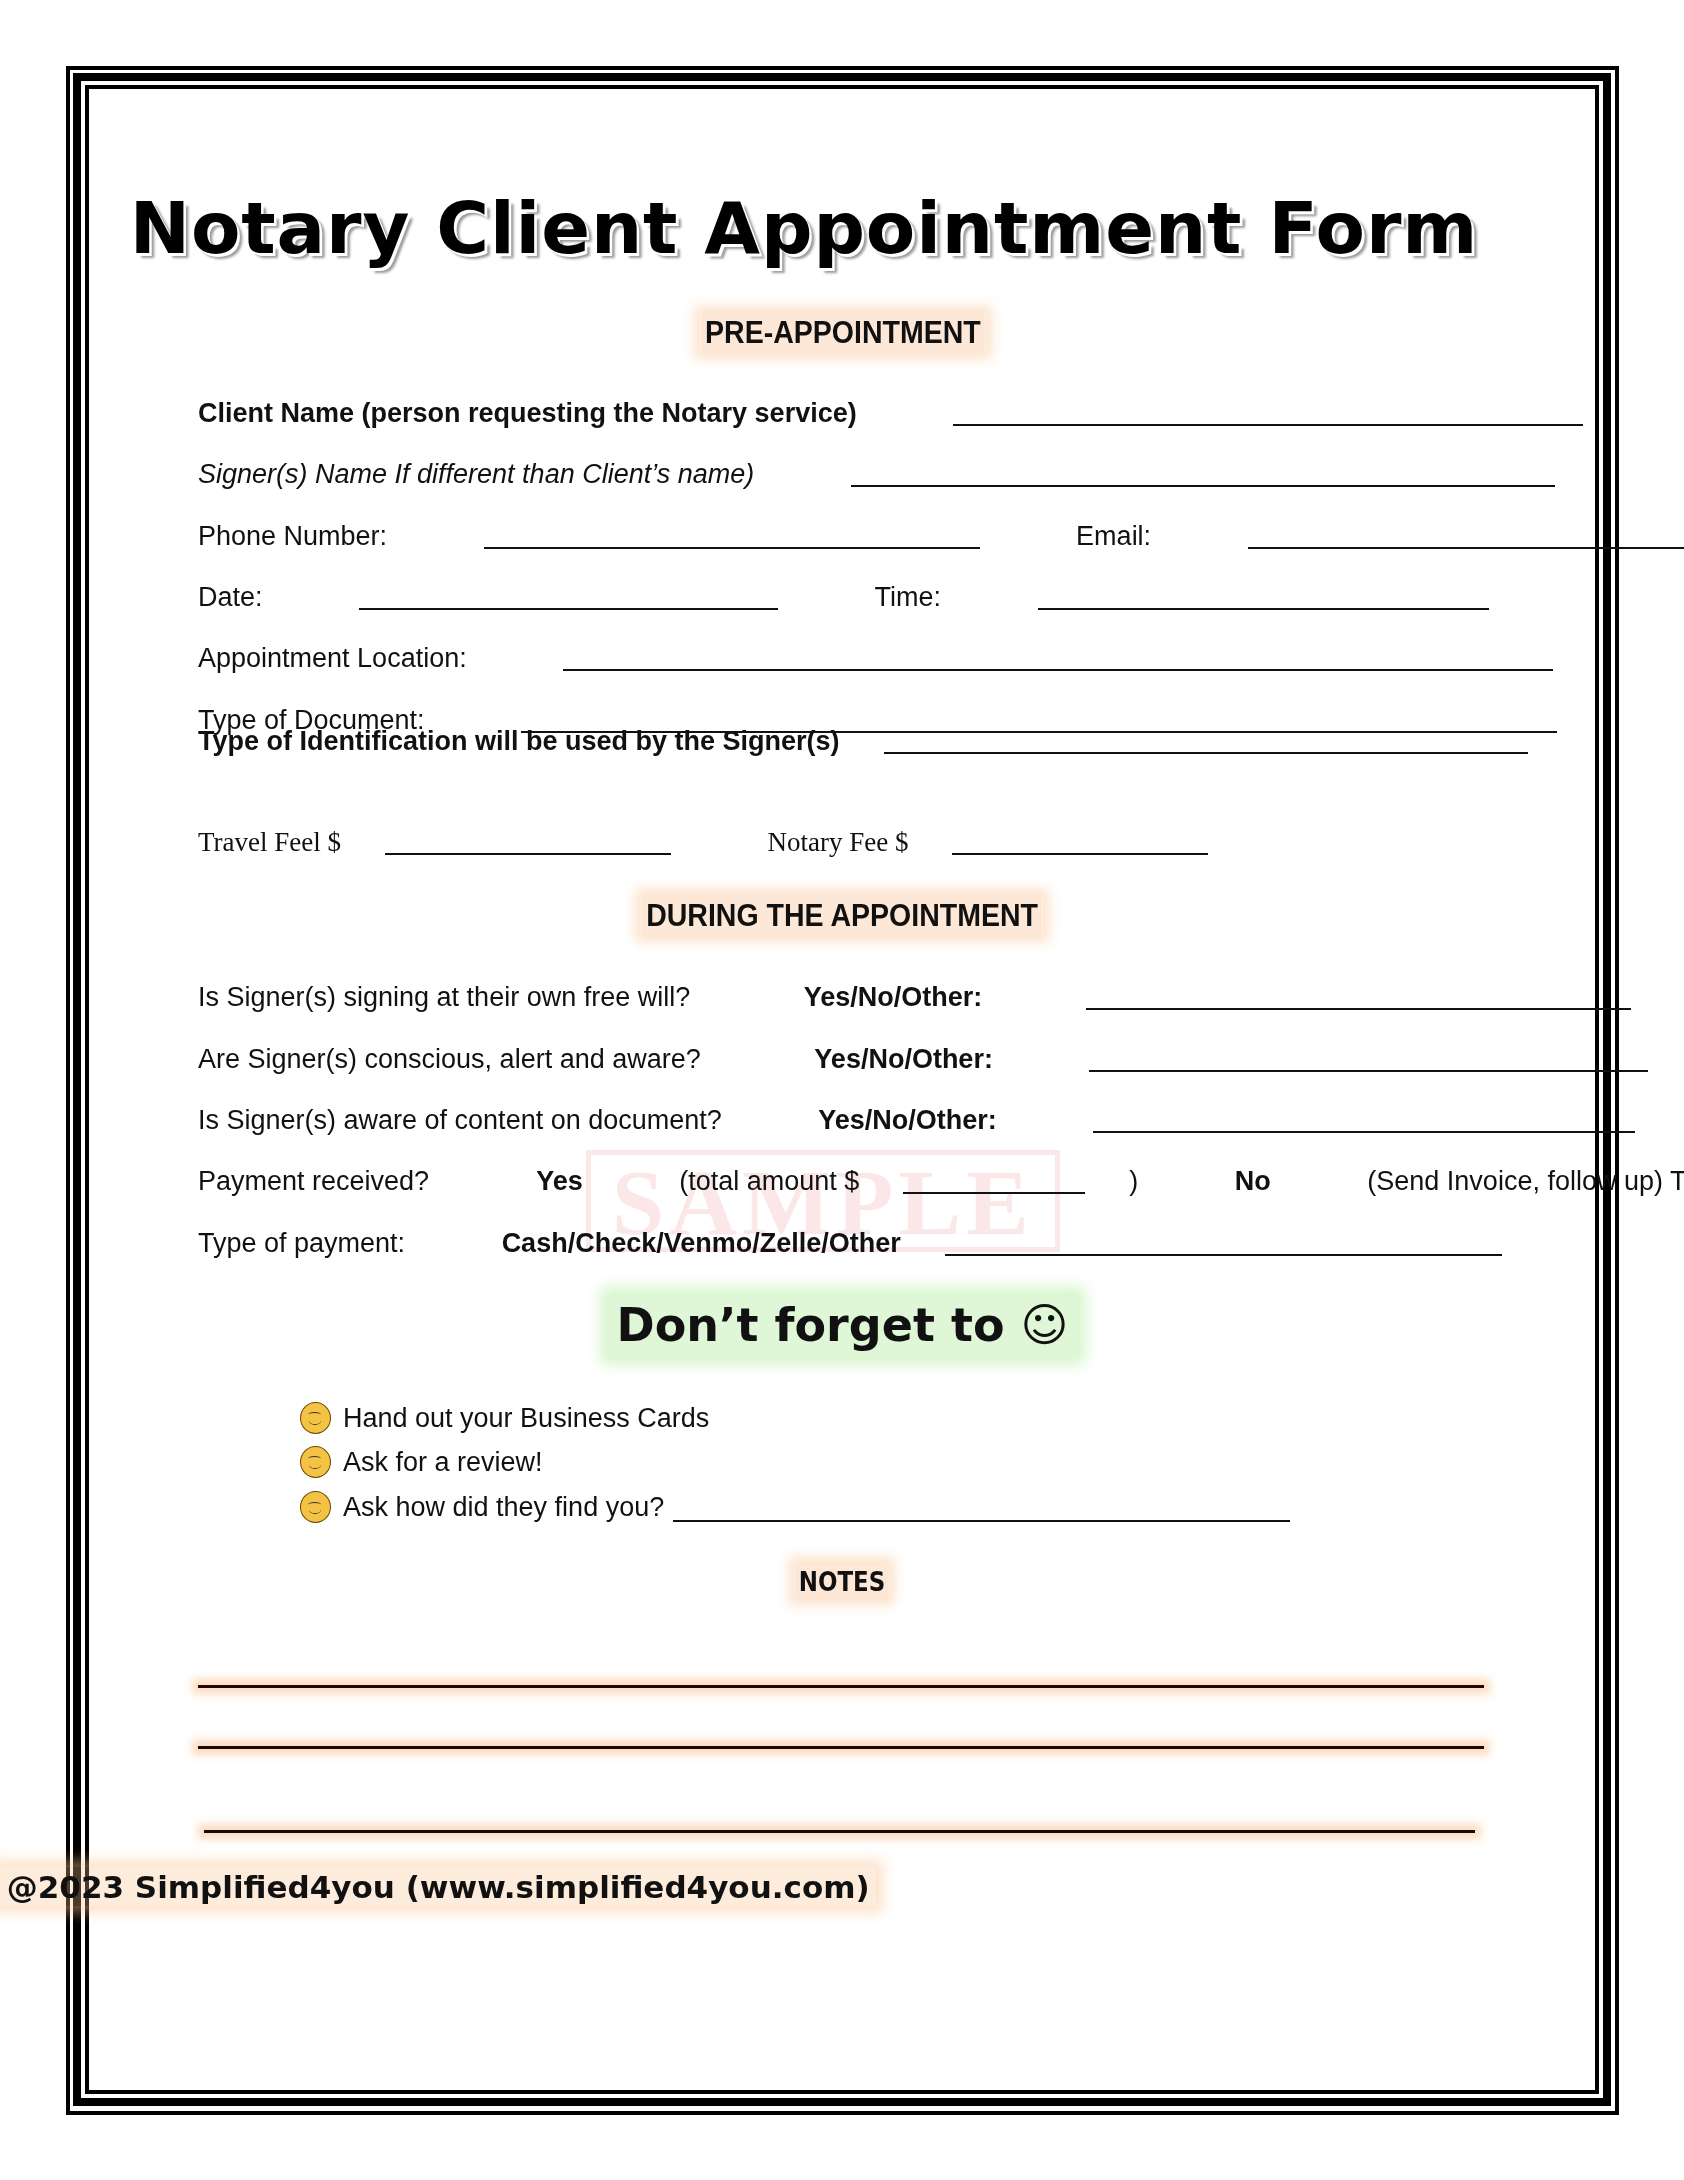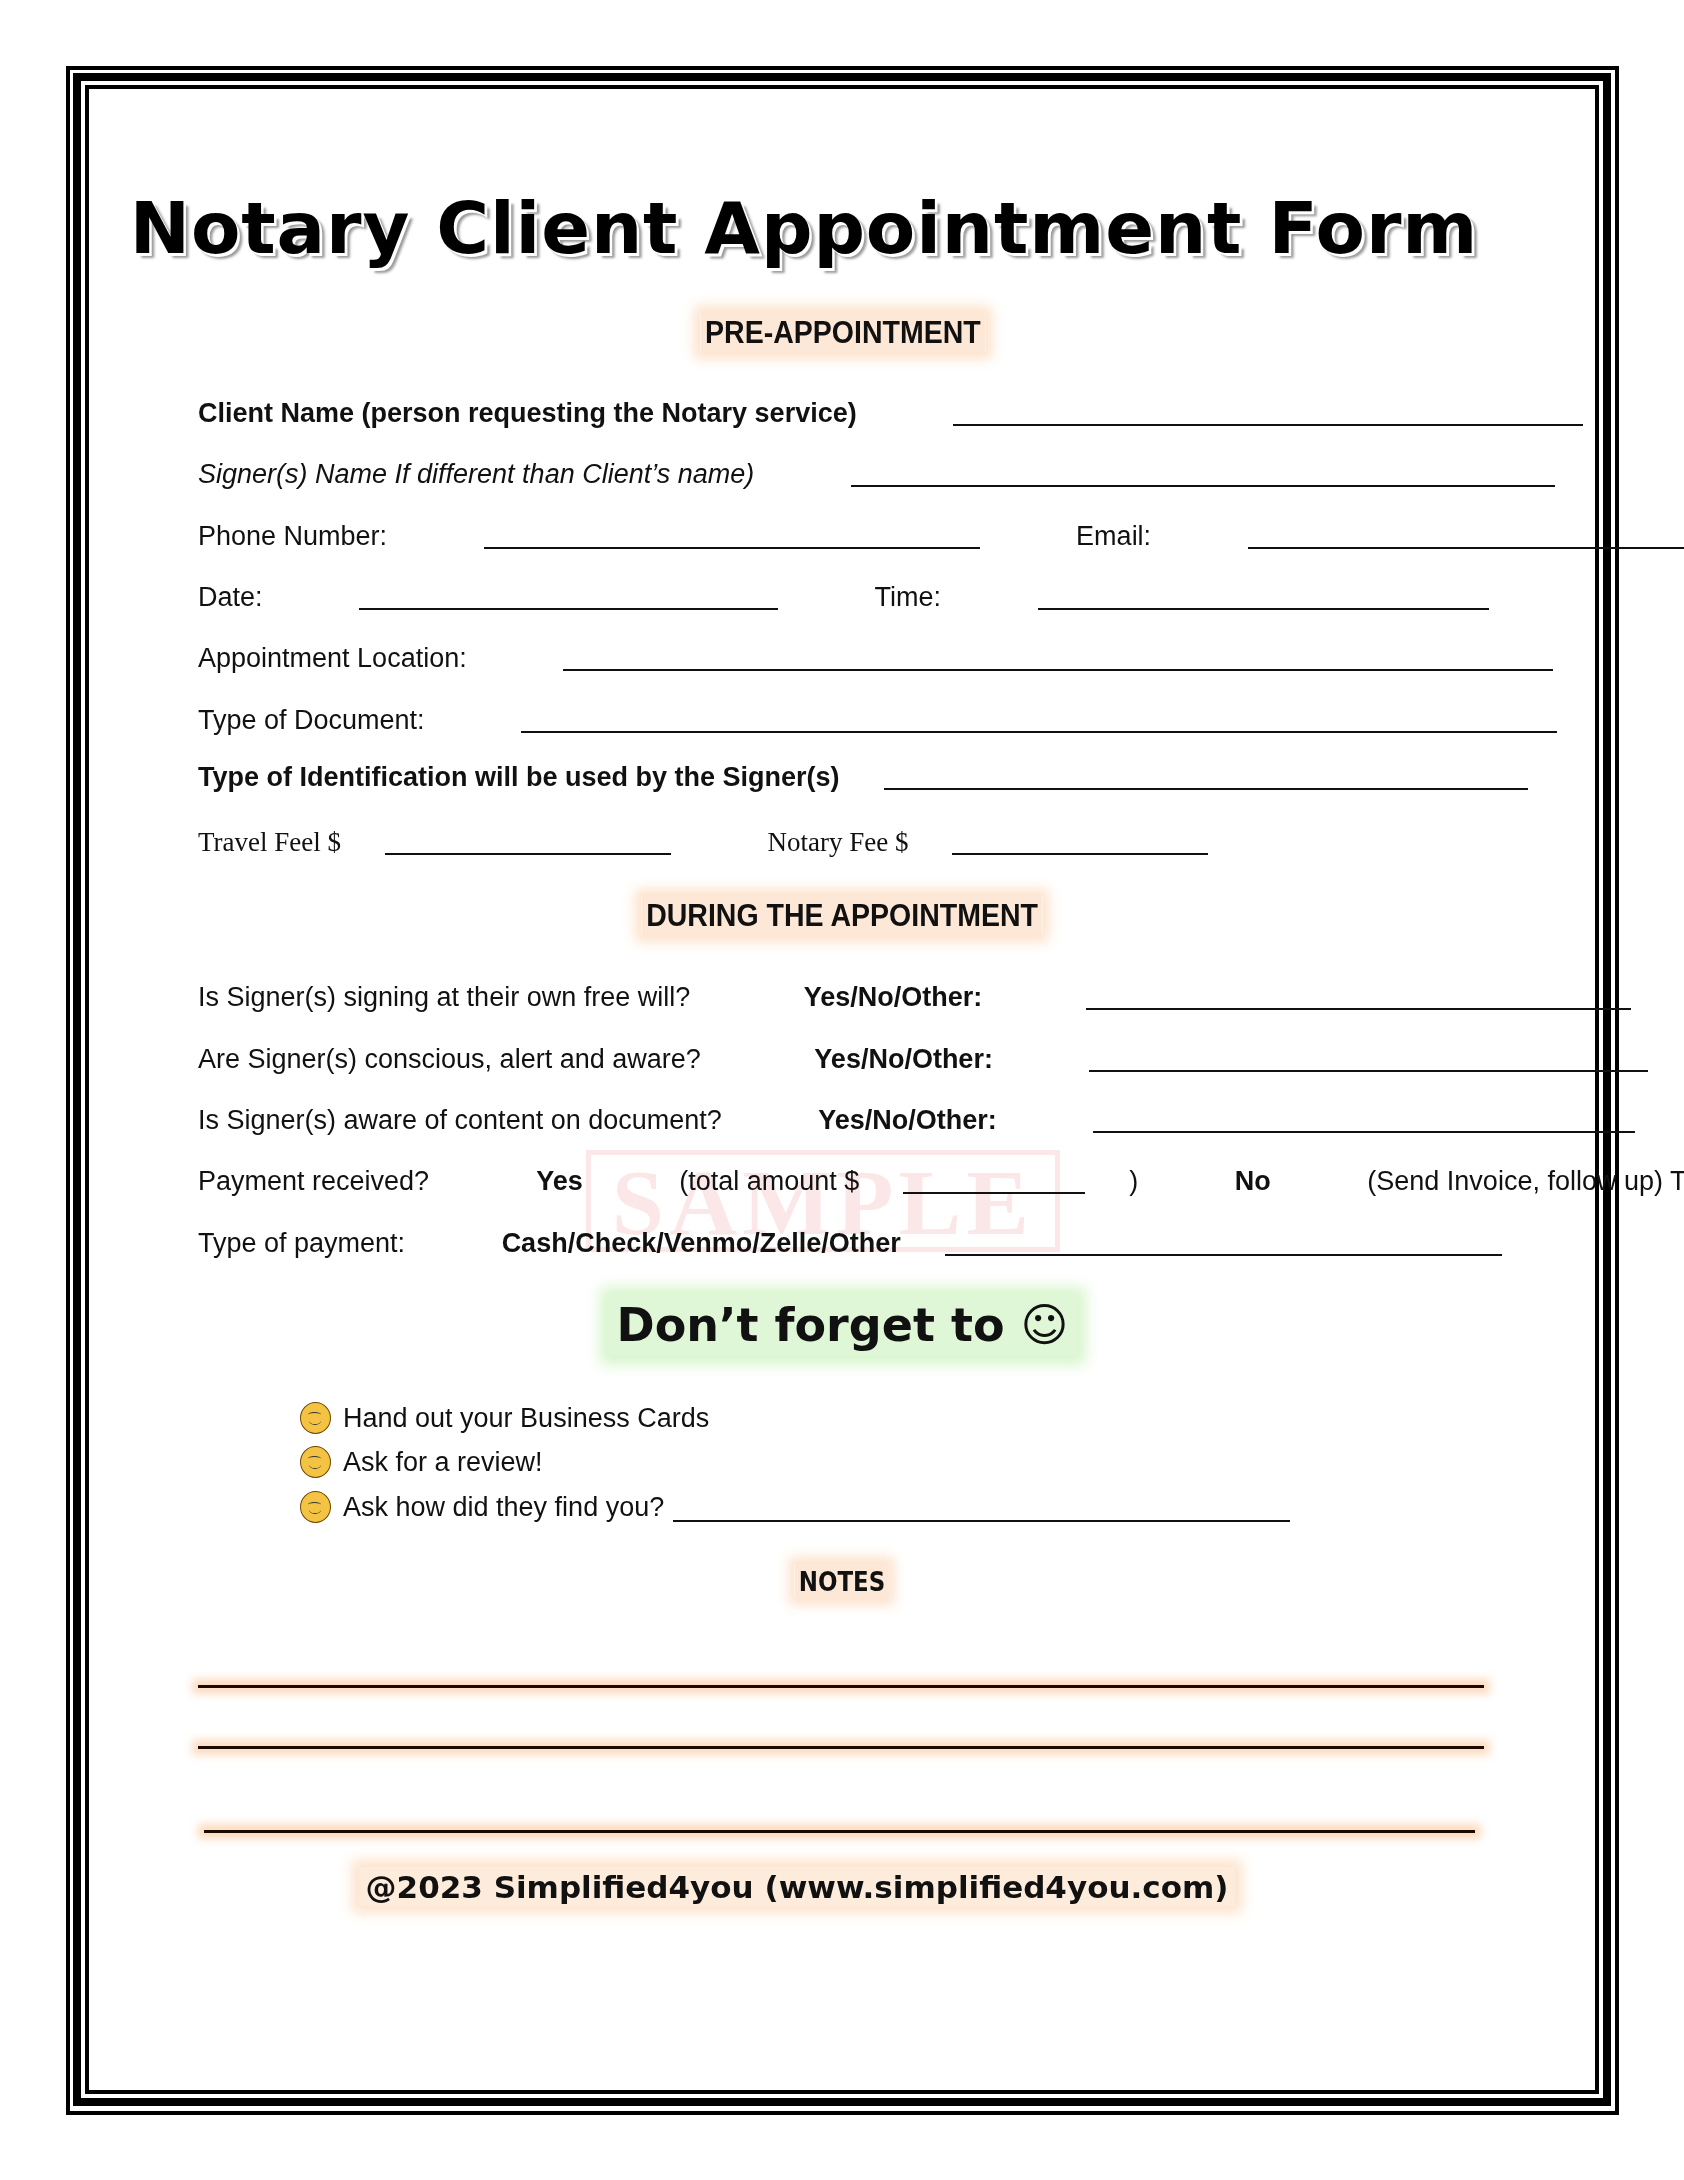--- a/index.html
+++ b/index.html
@@ -43,21 +43,21 @@
   .smile { width: 31px; height: 32px; border-radius: 50%; background: #f4c343;
            border: 1.7px solid #6b4a00; box-sizing: border-box; margin-right: 12px; position: relative; }
   .smile::before { content: ""; position: absolute; left: 6.8px; top: 9.4px; width: 13.6px; height: 4.3px;
                    border-top: 1.7px solid #333; border-radius: 50% 50% 0 0; }
   .smile::after { content: ""; position: absolute; left: 7.7px; top: 14.5px; width: 12px; height: 6.8px;
                   border-bottom: 1.7px solid #333; border-radius: 0 0 50% 50%; }
 
   .notes-line { position: absolute; height: 3.4px; background: #1a0a00;
                 box-shadow: 0 0 8.5px 6px rgba(250,190,140,0.55); }
 
-  .footer { position: absolute; left: 0; width: 1594px; top: 1867px; text-align: center; }
+  .footer { position: absolute; left: 0; width: 1594px; top: 1867px; }
   .footer span { display: inline-block; font-family: "DejaVu Sans", sans-serif; font-size: 31px;
                  font-weight: bold; color: #111; padding: 1.7px 6.8px;
                  background: rgba(250,190,140,0.30);
                  box-shadow: 0 0 12px 6.8px rgba(250,190,140,0.45); }
 
   .watermark { position: absolute; left: 586px; top: 1150px; width: 474px; height: 102px;
                border: 5.1px solid rgba(220,60,60,0.12); box-sizing: border-box;
                font-family: "Liberation Serif", serif; font-weight: bold; font-size: 94px;
                color: rgba(220,60,60,0.12); text-align: center; line-height: 94px; letter-spacing: 5.1px; }
 </style>
@@ -113,21 +113,21 @@
     <span class="gap"></span>
   <span class="blank" style="width:990px;"></span>
 </div>
 
 <div class="row" style="top:697px;">
   <span>Type of Document:</span>
     <span class="gap"></span>
   <span class="blank" style="width:1036px;"></span>
 </div>
 
-<div class="row" style="top:754px;">
+<div class="row" style="top:718px;">
   <span class="b">Type of Identification will be used by the Signer(s)</span>
   <span class="blank" style="width:644px;"></span>
 </div>
 
 <div class="row" style="top:819px;font-family:Liberation Serif, serif;">
   <span>Travel Feel $</span>
   <span class="blank" style="width:286px;"></span>
     <span class="gap"></span>
   <span>Notary Fee $</span>
   <span class="blank" style="width:256px;"></span>

